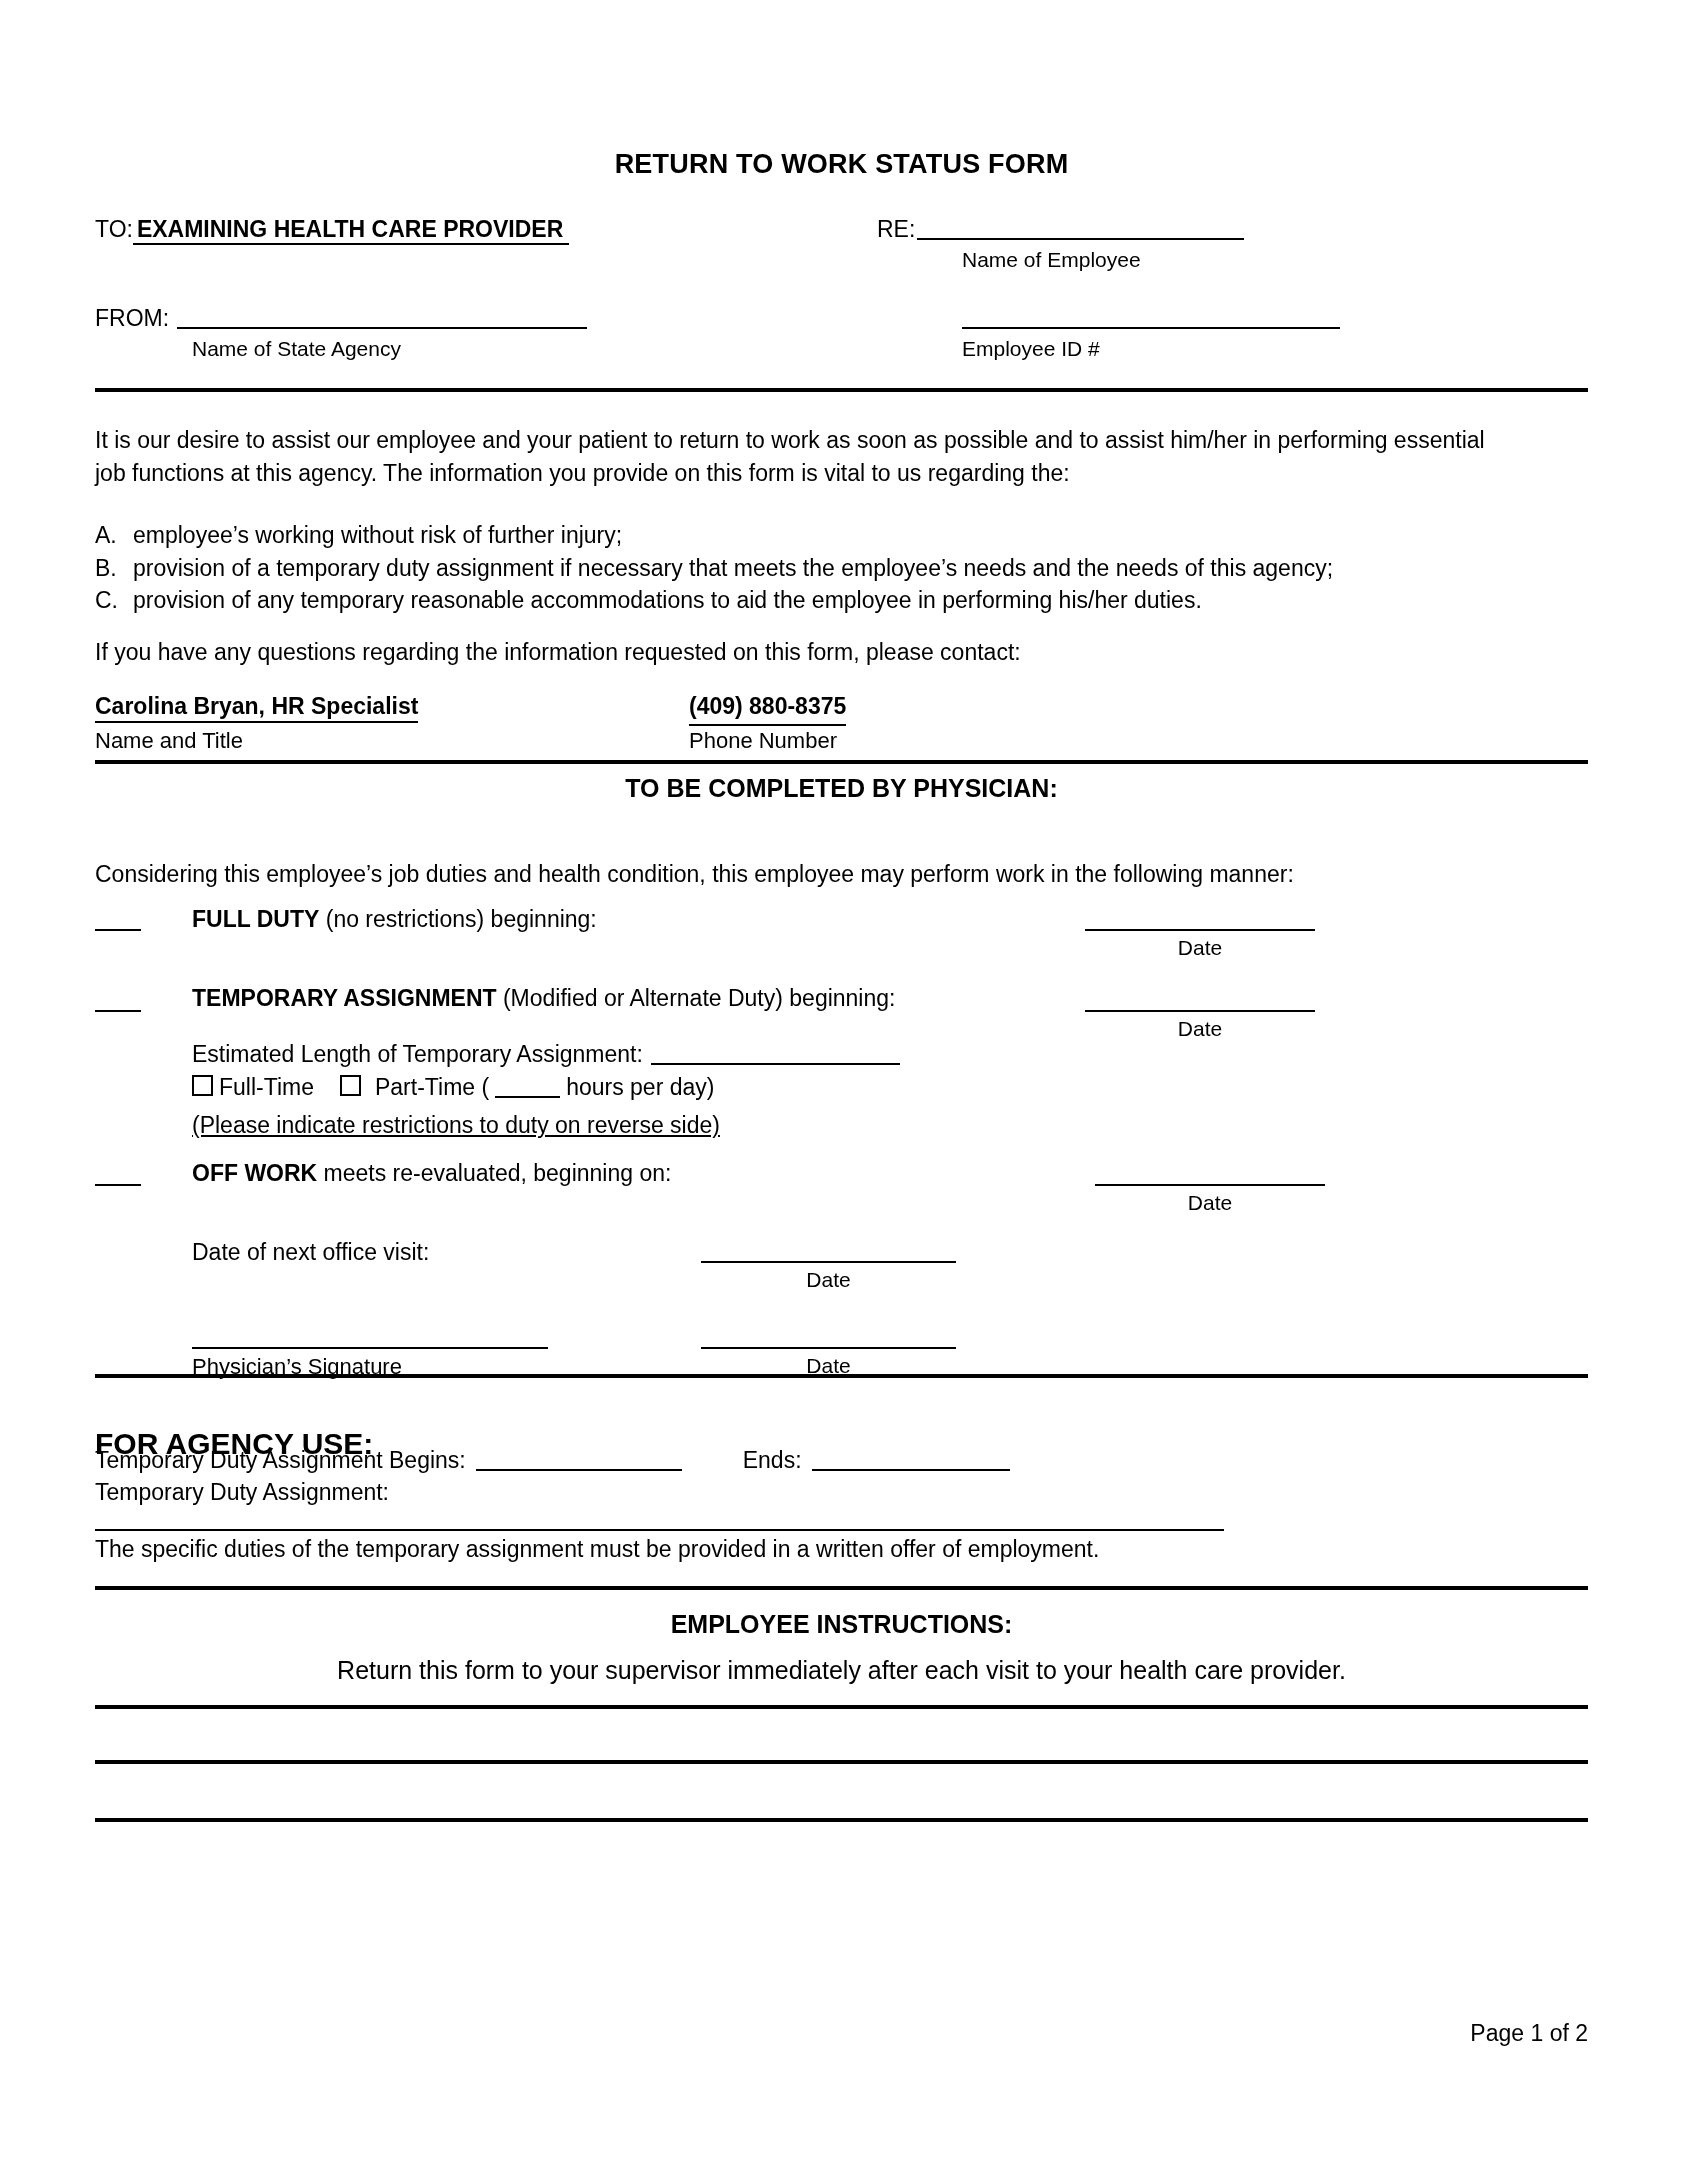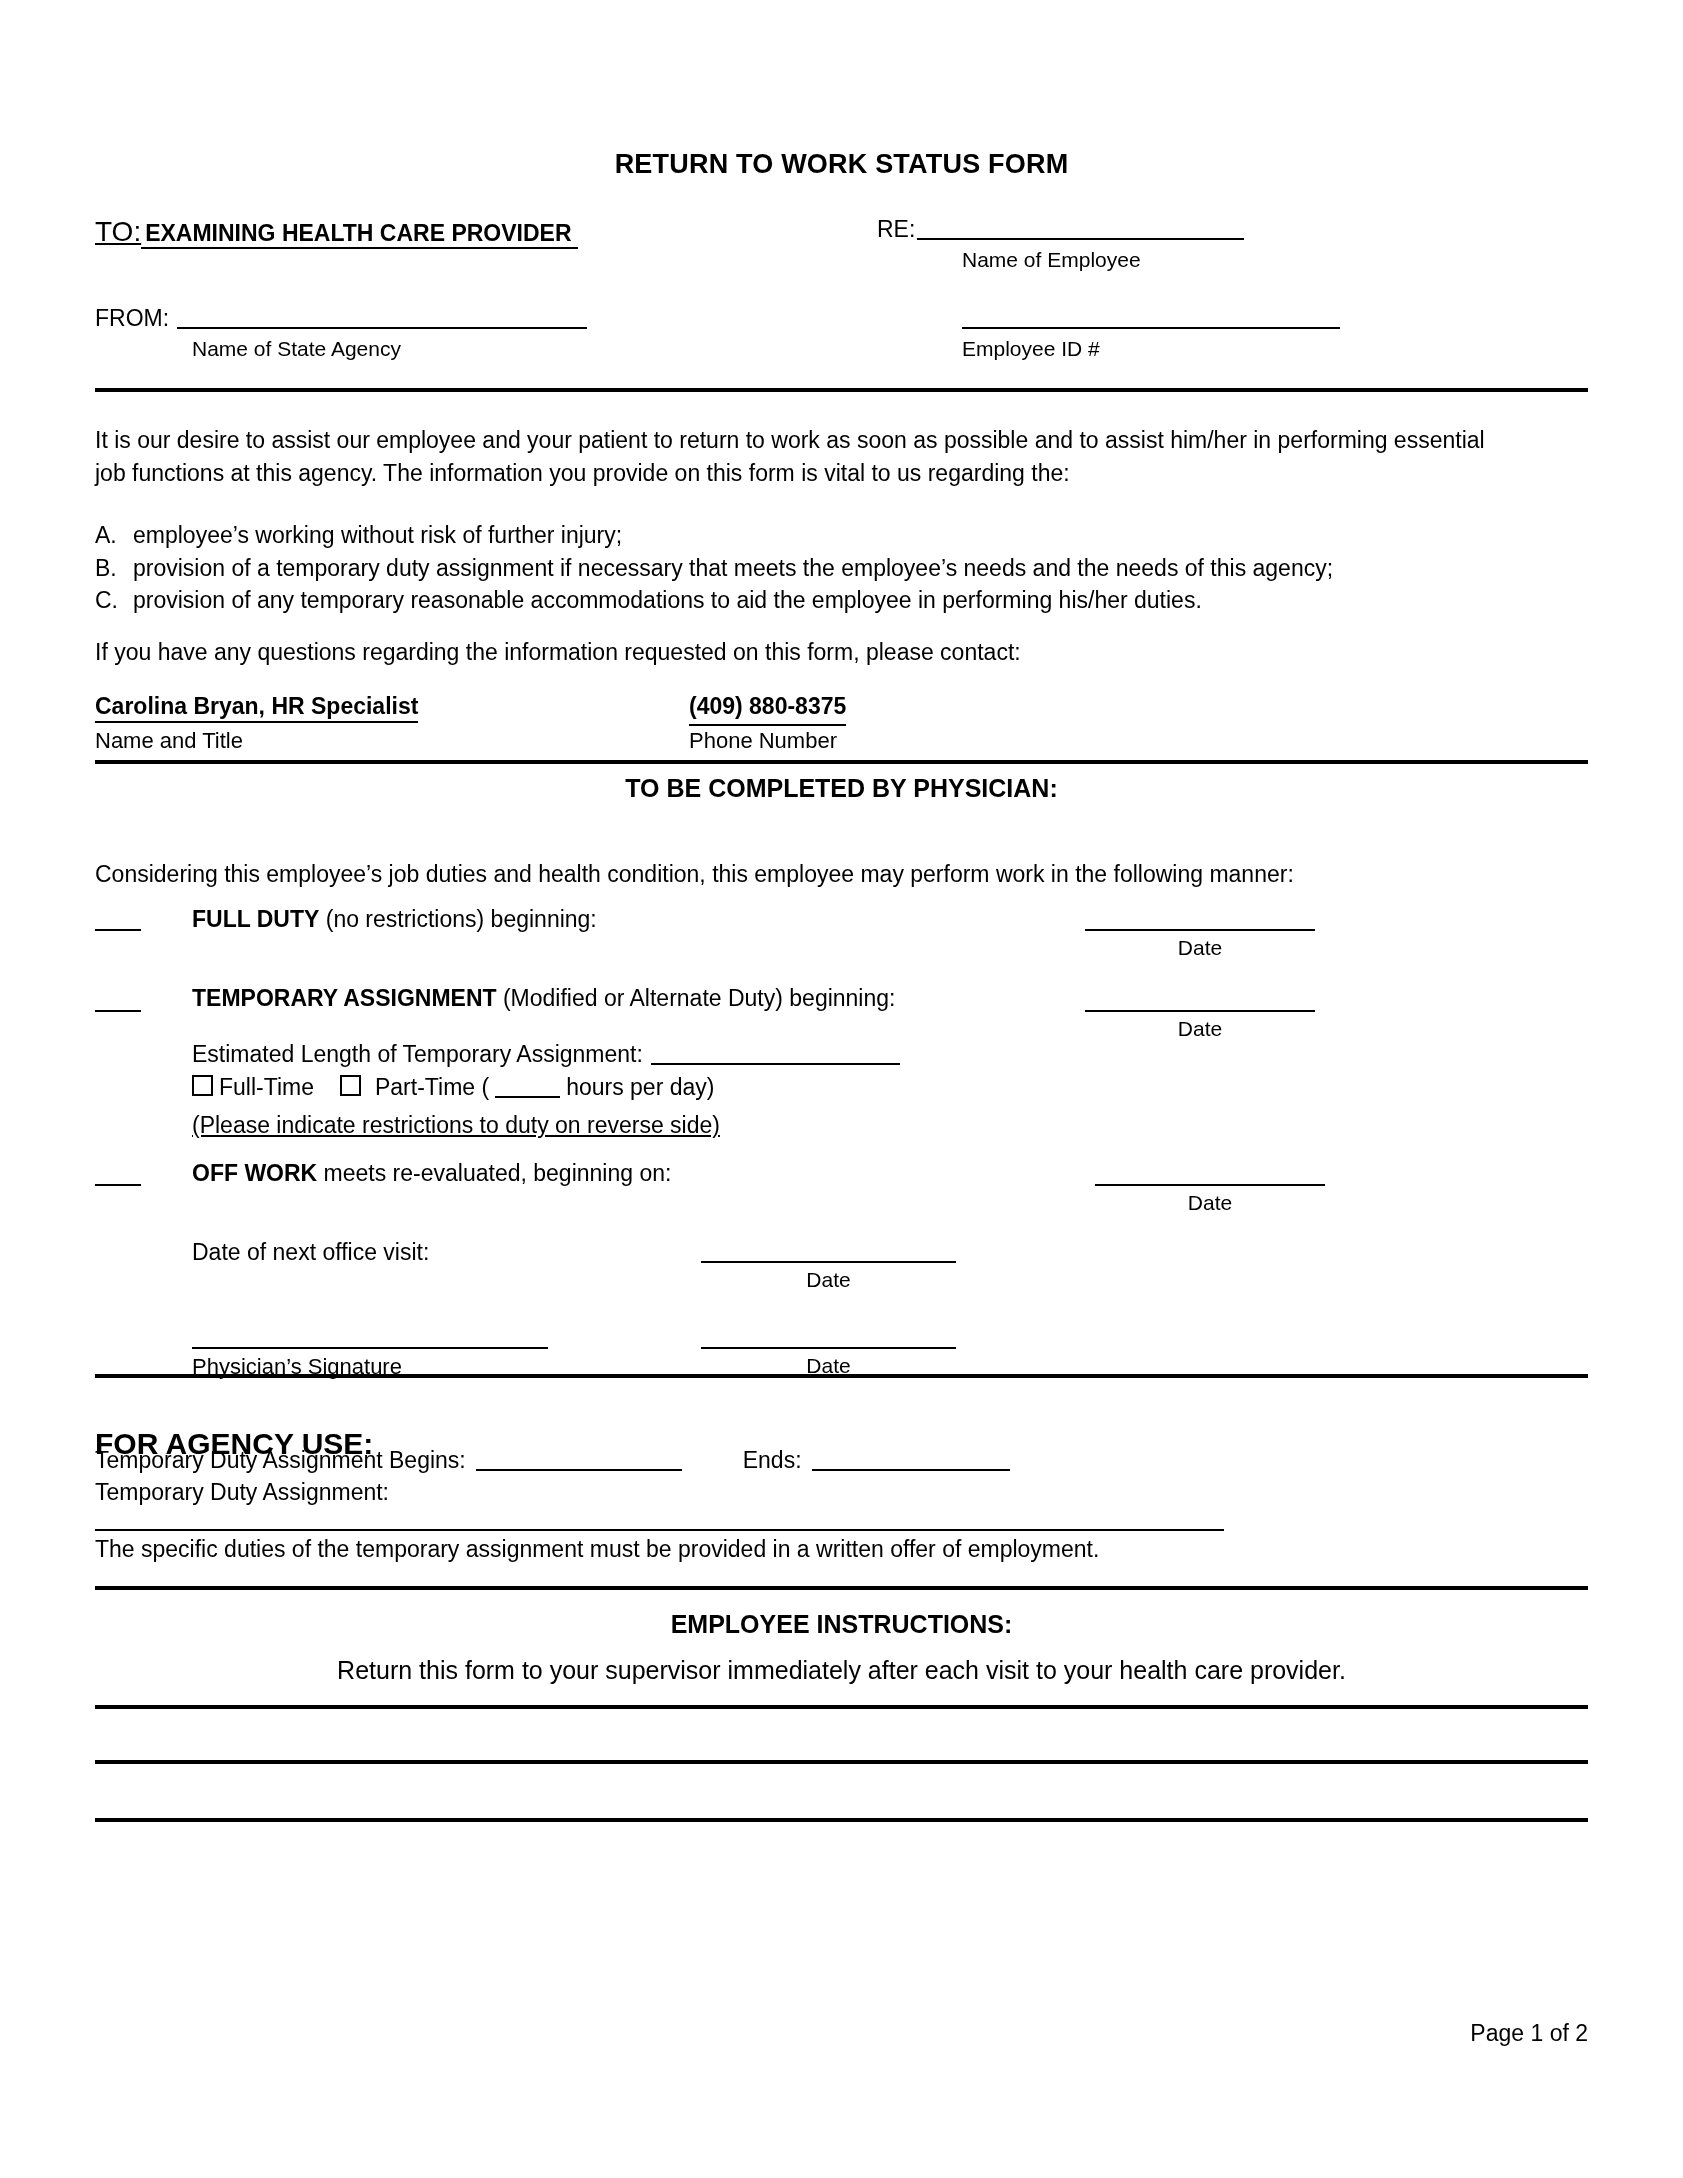--- a/index.html
+++ b/index.html
@@ -38,21 +38,21 @@
     left: 0; top: 149px;
     width: 1493px;
     text-align: center;
     font-size: 27px;
     font-weight: bold;
     letter-spacing: 0.2px;
   }
 
   
   .hdr-to { position: absolute; left: 0; top: 216px; }
-  .hdr-to .lbl { font-size: 28px; text-decoration: underline; }
+  .hdr-to .lbl { font-size: 23px; }
   .hdr-to .val {
     font-size: 23px; font-weight: bold;
     border-bottom: 2.5px solid #000;
     padding: 0 6px 1px 4px;
   }
   .hdr-re { position: absolute; left: 782px; top: 216px; font-size: 23px; }
   .hdr-re .rule {
     display: inline-block; width: 327px; border-bottom: 2px solid #000;
     vertical-align: -3px; margin-left: 2px;
   }

